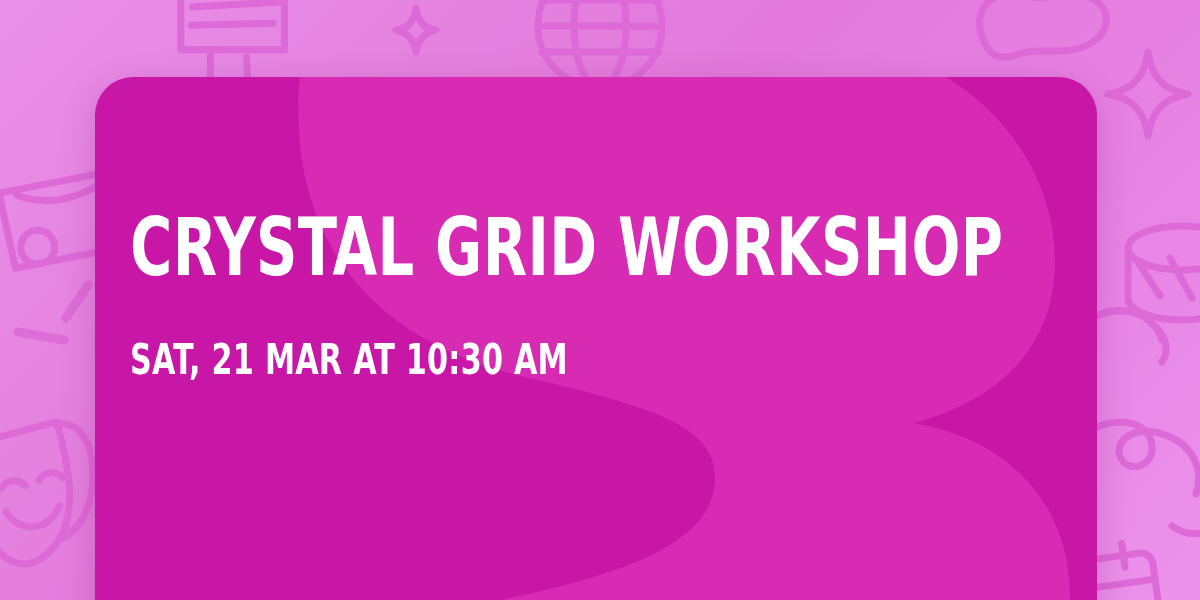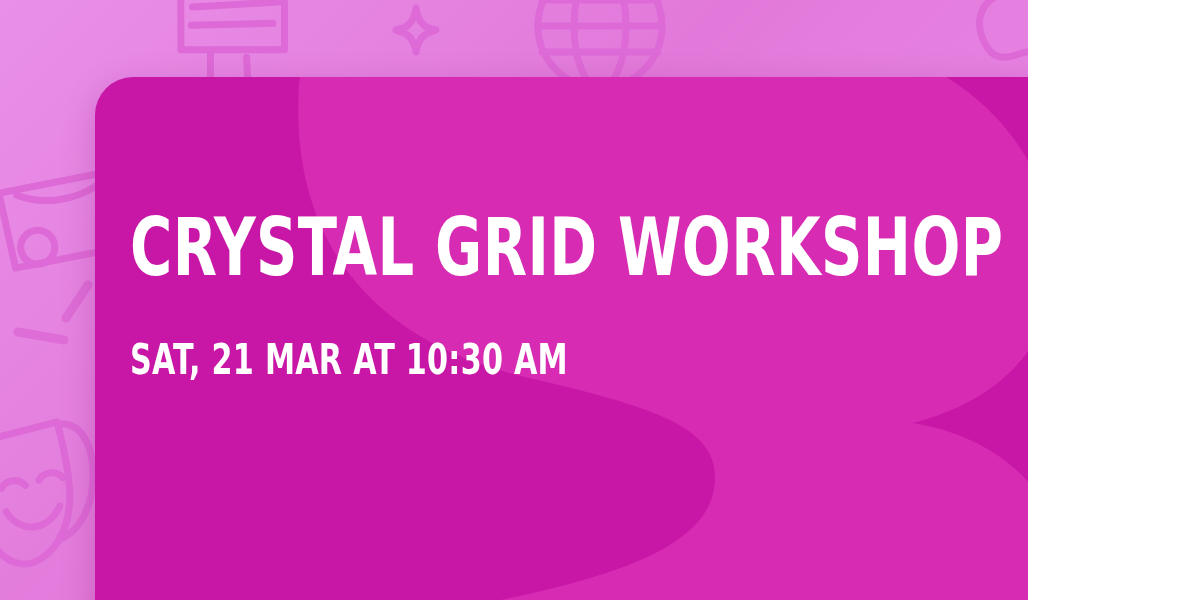--- a/index.html
+++ b/index.html
@@ -7,21 +7,21 @@
     margin: 0;
     padding: 0;
     background: #ffffff;
   }
   body {
     font-family: "Liberation Sans", sans-serif;
   }
 
   .stage {
     position: relative;
-    width: 1028px;
+    width: 1200px;
     height: 600px;
     overflow: hidden;
   }
 
   
   .bg {
     position: absolute;
     inset: 0;
     background: linear-gradient(135deg, #e98fe9 0%, #e279da 45%, #e784e4 75%, #eb93ec 100%);
   }

